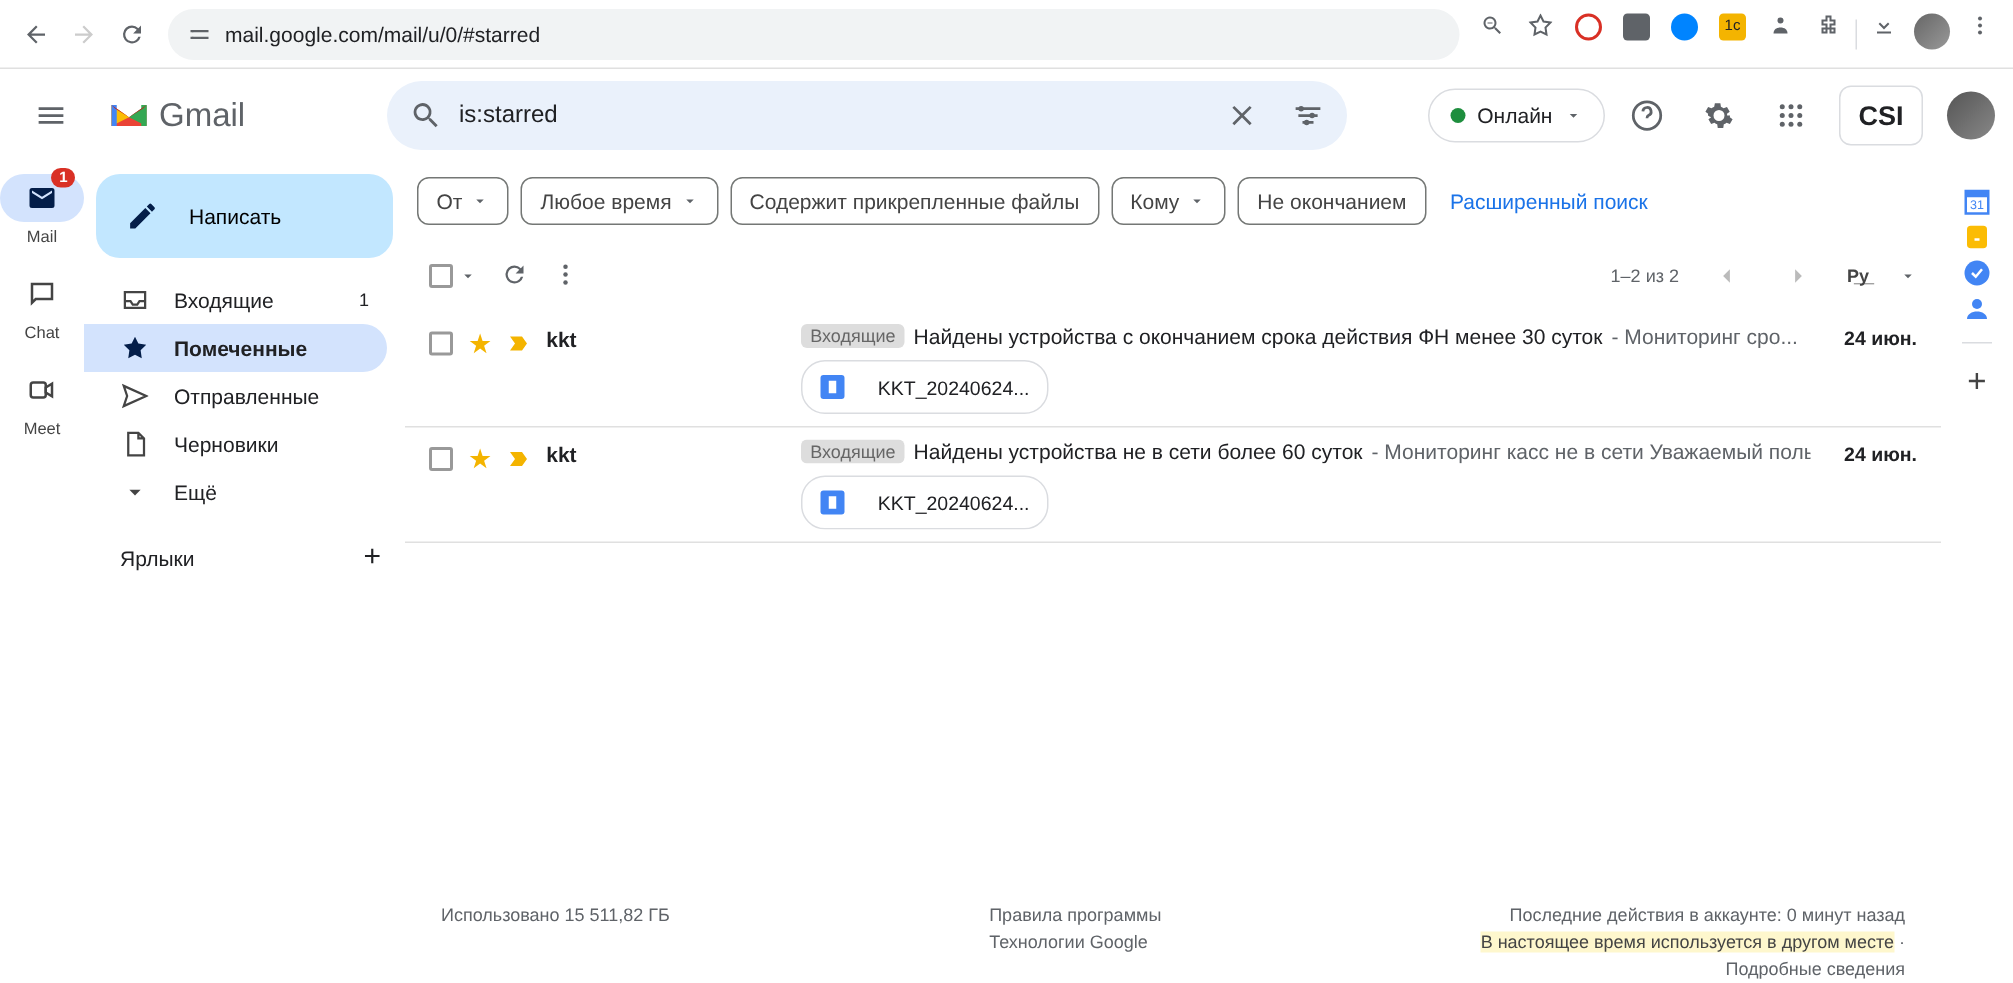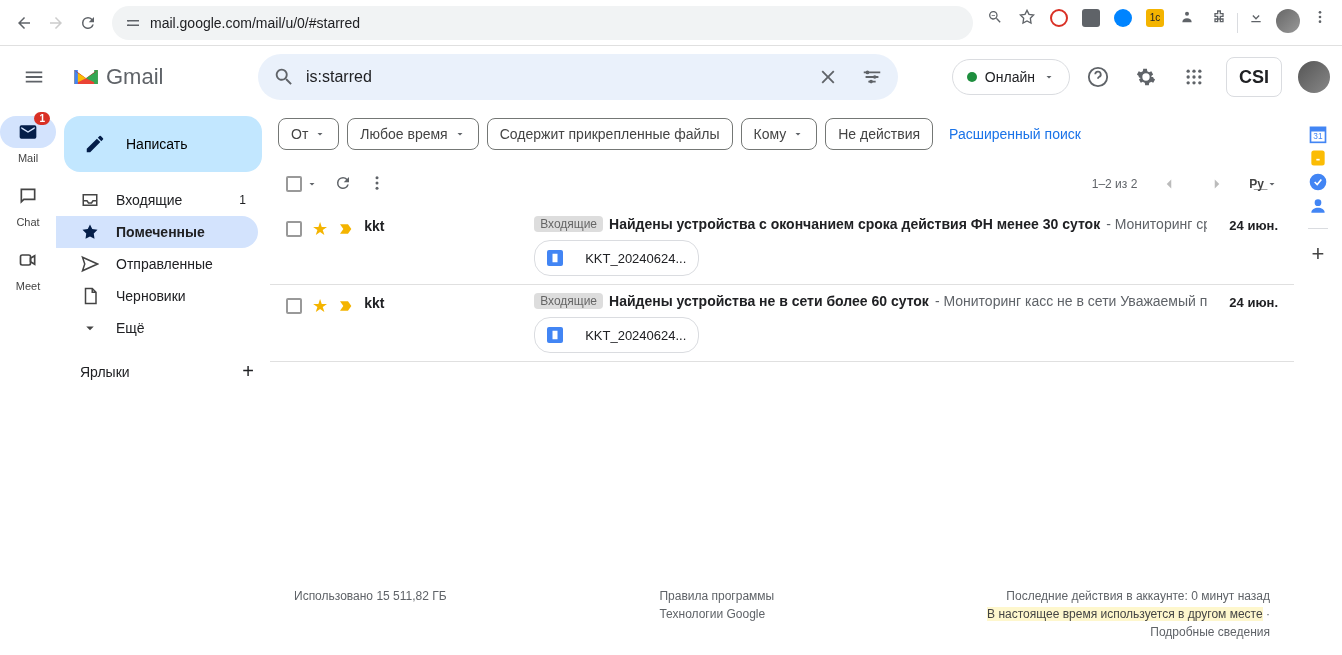--- a/index.html
+++ b/index.html
@@ -49,26 +49,26 @@
 .pag-btn{width:32px;height:32px;display:flex;align-items:center;justify-content:center;color:#bbb;cursor:pointer}
 .mail-list{flex:1}
 .mail-row{display:flex;align-items:flex-start;padding:8px 16px;border-bottom:1px solid #e0e0e0;cursor:pointer;gap:10px}
 .mail-controls{display:flex;align-items:center;gap:10px;padding-top:2px}
 .star{color:#f4b400;font-size:18px}
 .category-marker{width:16px;height:16px}
 .mail-sender{width:160px;font-weight:700;font-size:14px;padding-top:2px}
 .mail-content{flex:1;overflow:hidden}
 .mail-subject-line{display:flex;align-items:center;gap:6px;white-space:nowrap;overflow:hidden}
 .inbox-tag{background:#ddd;color:#666;font-size:12px;padding:1px 6px;border-radius:4px}
-.mail-subject{font-weight:700;font-size:14px}
+.mail-subject{font-weight:400;font-size:14px}
 .mail-preview{color:#5f6368;font-size:14px}
 .attachment-chip{display:inline-flex;align-items:center;gap:22px;height:36px;padding:0 12px;border:1px solid #dadce0;border-radius:16px;margin-top:8px;font-size:13px}
 .doc-icon{width:16px;height:16px;background:#4285f4;border-radius:2px;display:flex;align-items:center;justify-content:center}
 .mail-date{font-size:13px;font-weight:700;white-space:nowrap;margin-left:12px;padding-top:2px}
-.footer{display:flex;justify-content:space-between;padding:60px 24px 16px;font-size:12px;color:#5f6368}
+.footer{display:flex;justify-content:space-between;padding:60px 24px 2px;font-size:12px;color:#5f6368}
 .footer-center{text-align:left}
 .footer-right{text-align:right}
 .highlighted{background:#fef7cd;color:#444}
 .side-panel{width:48px;display:flex;flex-direction:column;align-items:center;padding-top:16px;gap:4px}
 .side-app{width:20px;height:20px;cursor:pointer}
 </style>
 </head>
 <body>
 
 <div class="browser-bar">
@@ -326,21 +326,21 @@
       <div class="filter-chip">
           <span>Содержит прикрепленные файлы</span>
         </div>
       <div class="filter-chip">
           <span>Кому</span>
           <svg width="12" height="12" viewBox="0 0 24 24" fill="#5f6368">
             <path d="M7 10l5 5 5-5z"></path>
           </svg>
         </div>
       <div class="filter-chip">
-          <span>Не действия</span>
+          <span>Не окончанием</span>
         </div>
       <span class="adv-search">Расширенный поиск</span>
     </div>
 
     <div class="toolbar">
       <div style="display:flex;align-items:center;gap:4px">
         <div class="checkbox"></div>
         <svg width="12" height="12" viewBox="0 0 24 24" fill="#5f6368">
             <path d="M7 10l5 5 5-5z"></path>
           </svg>
@@ -358,21 +358,21 @@
         <div class="pag-btn">
             <svg width="18" height="18" viewBox="0 0 24 24" fill="currentColor">
               <path d="M15 6l-6 6 6 6z"></path>
             </svg>
           </div>
         <div class="pag-btn">
             <svg width="18" height="18" viewBox="0 0 24 24" fill="currentColor">
               <path d="M9 6l6 6-6 6z"></path>
             </svg>
           </div>
-        <div style="display:flex;align-items:center;gap:2px;cursor:pointer;color:#444;font-weight:bold">
+        <div style="display:flex;align-items:center;gap:20px;cursor:pointer;color:#444;font-weight:bold">
             <span>Р̲у̲</span>
             <svg width="12" height="12" viewBox="0 0 24 24" fill="#5f6368">
               <path d="M7 10l5 5 5-5z"></path>
             </svg>
           </div>
       </div>
     </div>
 
     <div class="mail-list">
       <div class="mail-row">

